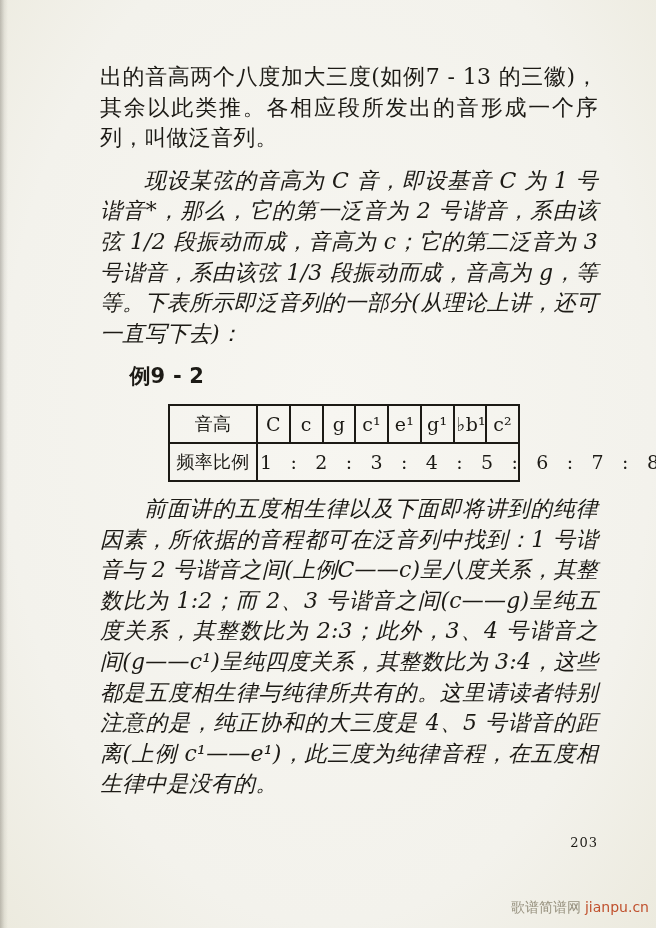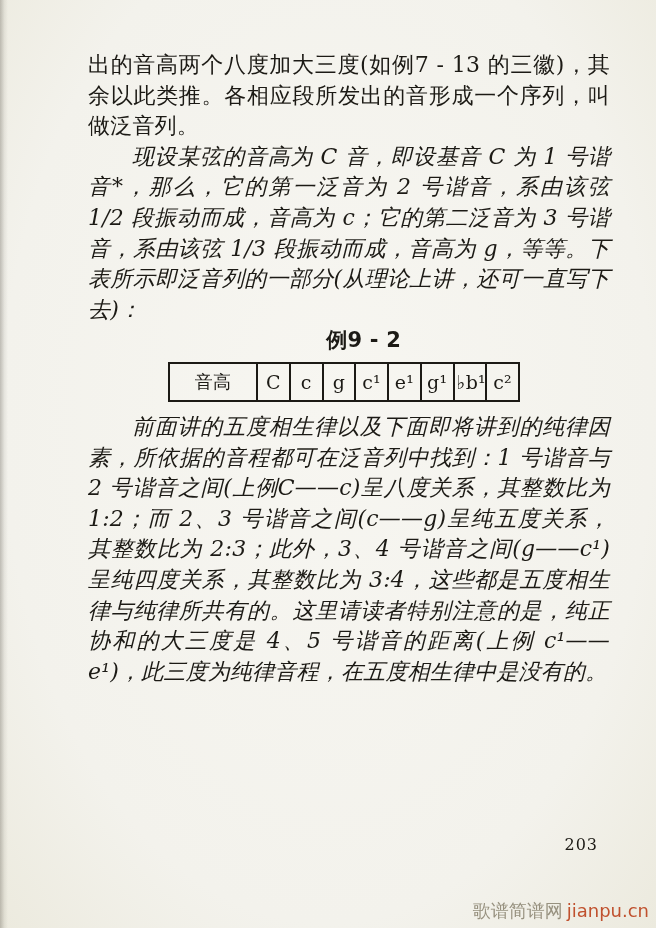--- a/index.html
+++ b/index.html
@@ -17,51 +17,51 @@
   .scan-edge{
     position:absolute;left:0;top:0;bottom:0;width:8px;
     background:linear-gradient(to right, rgba(70,65,55,.30), rgba(70,65,55,.08) 55%, rgba(70,65,55,0));
   }
   .content{
     position:absolute;left:88px;top:50px;width:522px;
     font-size:22px;line-height:30.6px;
     text-align:justify;
     letter-spacing:.2px;
   }
-  .content p{margin:0;}
+  .content p{margin:12px;}
   .indent{text-indent:2em;font-style:italic;}
   .example-label{
     font-family:"DejaVu Sans","Liberation Sans",sans-serif;
     font-weight:bold;font-size:21px;
     padding-left:1.4em;
     margin:2px 0 6px 0;
-    text-align:center;
+    text-align:left;
   }
   table.harmonics{
     border-collapse:collapse;table-layout:fixed;
     width:352px;margin:6px 0 10px 80px;
   }
   table.harmonics th,table.harmonics td{
     border:2px solid #1c1a15;
     height:36px;padding:0 2px;
     text-align:center;vertical-align:middle;
     font-weight:normal;font-size:19px;
     font-family:"DejaVu Serif","Liberation Serif",serif;
     white-space:nowrap;
   }
   table.harmonics col.rowhead{width:88px;}
   table.harmonics th{font-size:18px;border-radius:8px;}
   td.ratio-cell{word-spacing:.55em;letter-spacing:.05em;}
   .page-number{
     position:absolute;top:835px;right:58px;
-    font-size:16px;letter-spacing:1px;
+    font-size:13px;letter-spacing:1px;
   }
   .watermark{
     position:absolute;top:899px;right:7px;
-    font-size:18px;
+    font-size:14px;
     font-family:"DejaVu Sans","Liberation Sans",sans-serif;
     white-space:nowrap;
   }
   .watermark .wm-name{margin-right:4px;}
 </style>
 </head>
 <body>
 
 <div class="page">
   <div class="scan-edge"></div>
@@ -89,20 +89,24 @@
           <th>音高</th>
           <td>C</td>
           <td>c</td>
           <td>g</td>
           <td>c¹</td>
           <td>e¹</td>
           <td>g¹</td>
           <td>♭b¹</td>
           <td>c²</td>
         </tr>
+        <tr>
+          <th>频率比例</th>
+          <td class="ratio-cell" colspan="8">1 : 2 : 3 : 4 : 5 : 6 : 7 : 8</td>
+        </tr>
       </tbody>
     </table>
 
     <p class="indent">前面讲的五度相生律以及下面即将讲到的纯律因素，所依据的音程都可在泛音列中找到：1 号谐音与 2 号谐音之间(上例C——c)呈八度关系，其整数比为 1:2；而 2、3 号谐音之间(c——g)呈纯五度关系，其整数比为 2:3；此外，3、4 号谐音之间(g——c¹)呈纯四度关系，其整数比为 3:4，这些都是五度相生律与纯律所共有的。这里请读者特别注意的是，纯正协和的大三度是 4、5 号谐音的距离(上例 c¹——e¹)，此三度为纯律音程，在五度相生律中是没有的。</p>
 
   </div>
 
   <div class="page-number">203</div>
 
   <div class="watermark">

